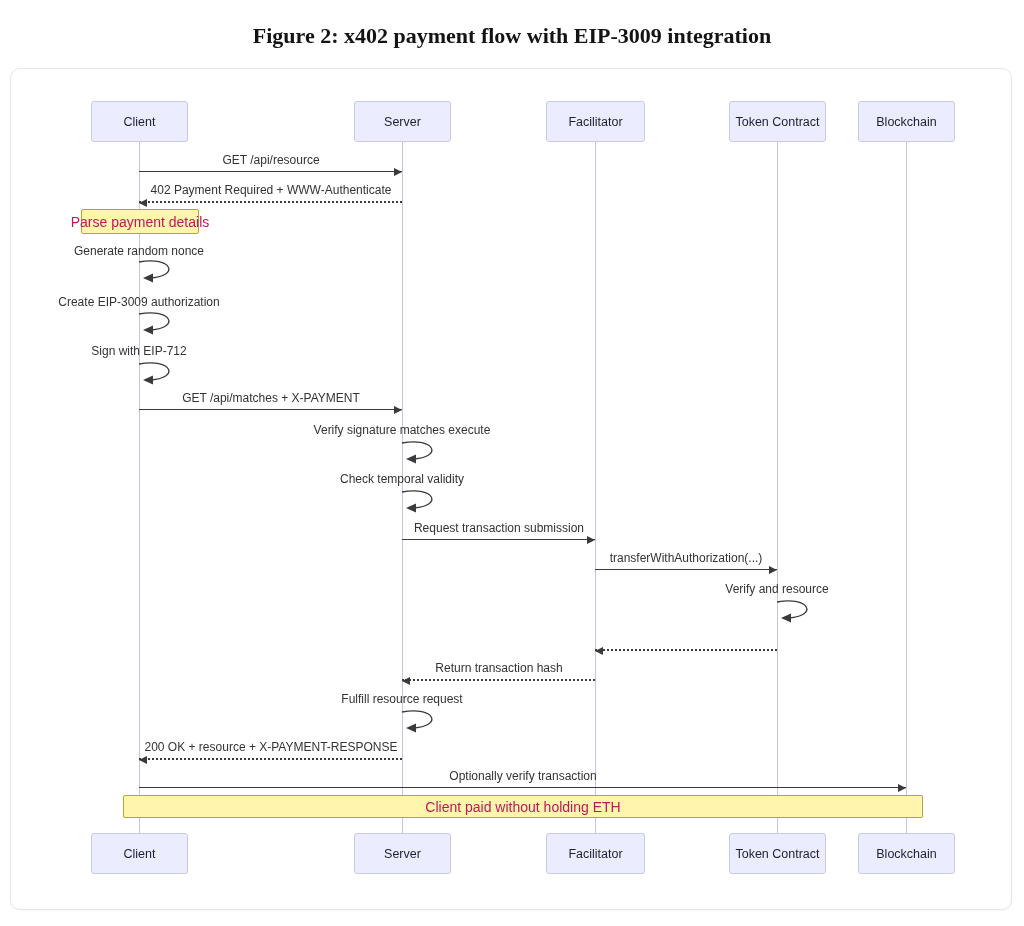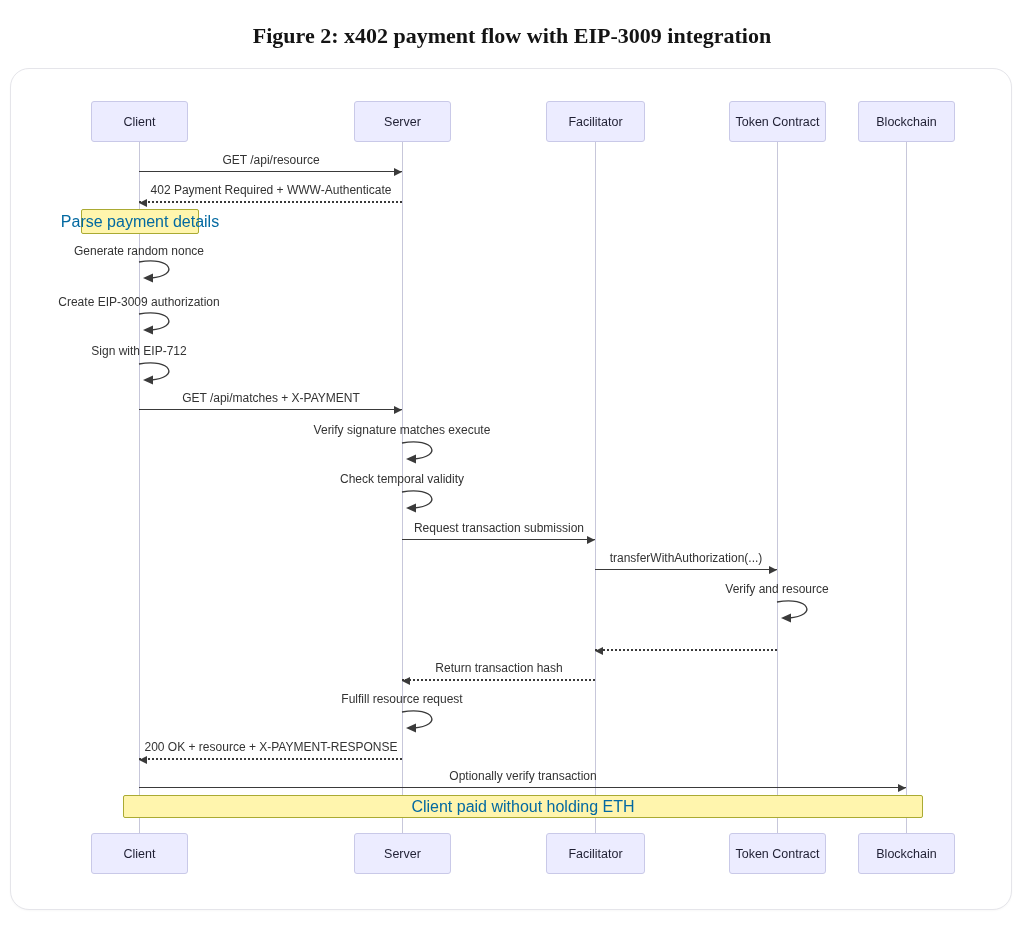--- a/index.html
+++ b/index.html
@@ -5,36 +5,36 @@
   :root{
     --actor-fill:#ececff; --actor-border:#c9c9e8; --note-fill:#fff5ad; --note-border:#aaaa33;
     --line:#3a3a3a; --lifeline:#c7c7da; --text:#333333; --card-border:#e5e5ea;
   }
   *{box-sizing:border-box;margin:0;padding:0;}
   html,body{background:#ffffff;}
   .page{position:relative;width:1024px;height:926px;background:#fff;font-family:"Liberation Sans",sans-serif;overflow:hidden;}
   .title{position:absolute;top:11px;left:0;width:1024px;text-align:center;
          font-family:"Liberation Serif","DejaVu Serif",serif;font-weight:700;font-size:22px;color:#141414;margin-top:12px;}
   .card{position:absolute;left:10px;top:68px;width:1002px;height:842px;background:#fff;
-        border:1px solid var(--card-border);border-radius:19px;box-shadow:0 1px 2px rgba(0,0,0,0.03);}
+        border:1px solid var(--card-border);border-radius:10px;box-shadow:0 1px 2px rgba(0,0,0,0.03);}
   .lifeline{position:absolute;top:73px;height:691px;width:1px;background:var(--lifeline);}
   .actor{position:absolute;height:41px;background:var(--actor-fill);border:1px solid var(--actor-border);
          border-radius:3px;display:flex;align-items:center;justify-content:center;
          font-size:12.5px;color:#1f1f33;}
   .msg-line{position:absolute;height:0;border-top:1px solid var(--line);}
   .msg-line.dotted{border-top-style:dotted;border-top-width:2px;height:2px;border-color:var(--line);}
   .head{position:absolute;width:0;height:0;top:-4px;}
   .head-right{right:0;border-top:4px solid transparent;border-bottom:4px solid transparent;border-left:8px solid var(--line);}
   .head-left{left:0;border-top:4px solid transparent;border-bottom:4px solid transparent;border-right:8px solid var(--line);}
   .msg-label{position:absolute;width:300px;text-align:center;font-size:12px;color:var(--text);white-space:nowrap;}
   .loop{position:absolute;width:44px;height:24px;}
   .loop path{fill:none;stroke:var(--line);stroke-width:1.3px;}
   .loop polygon{fill:var(--line);}
   .note{position:absolute;background:var(--note-fill);border:1px solid var(--note-border);border-radius:2px;
-        display:flex;align-items:center;justify-content:center;font-size:16px;color:#0369a1;white-space:nowrap;}
+        display:flex;align-items:center;justify-content:center;font-size:14px;color:#be185d;white-space:nowrap;}
 </style>
 </head>
 <body>
 
 <div class="page">
   <div class="title">Figure 2: x402 payment flow with EIP-3009 integration</div>
 
   <div class="card">
 
     <div class="lifeline" style="left:128px"></div>

